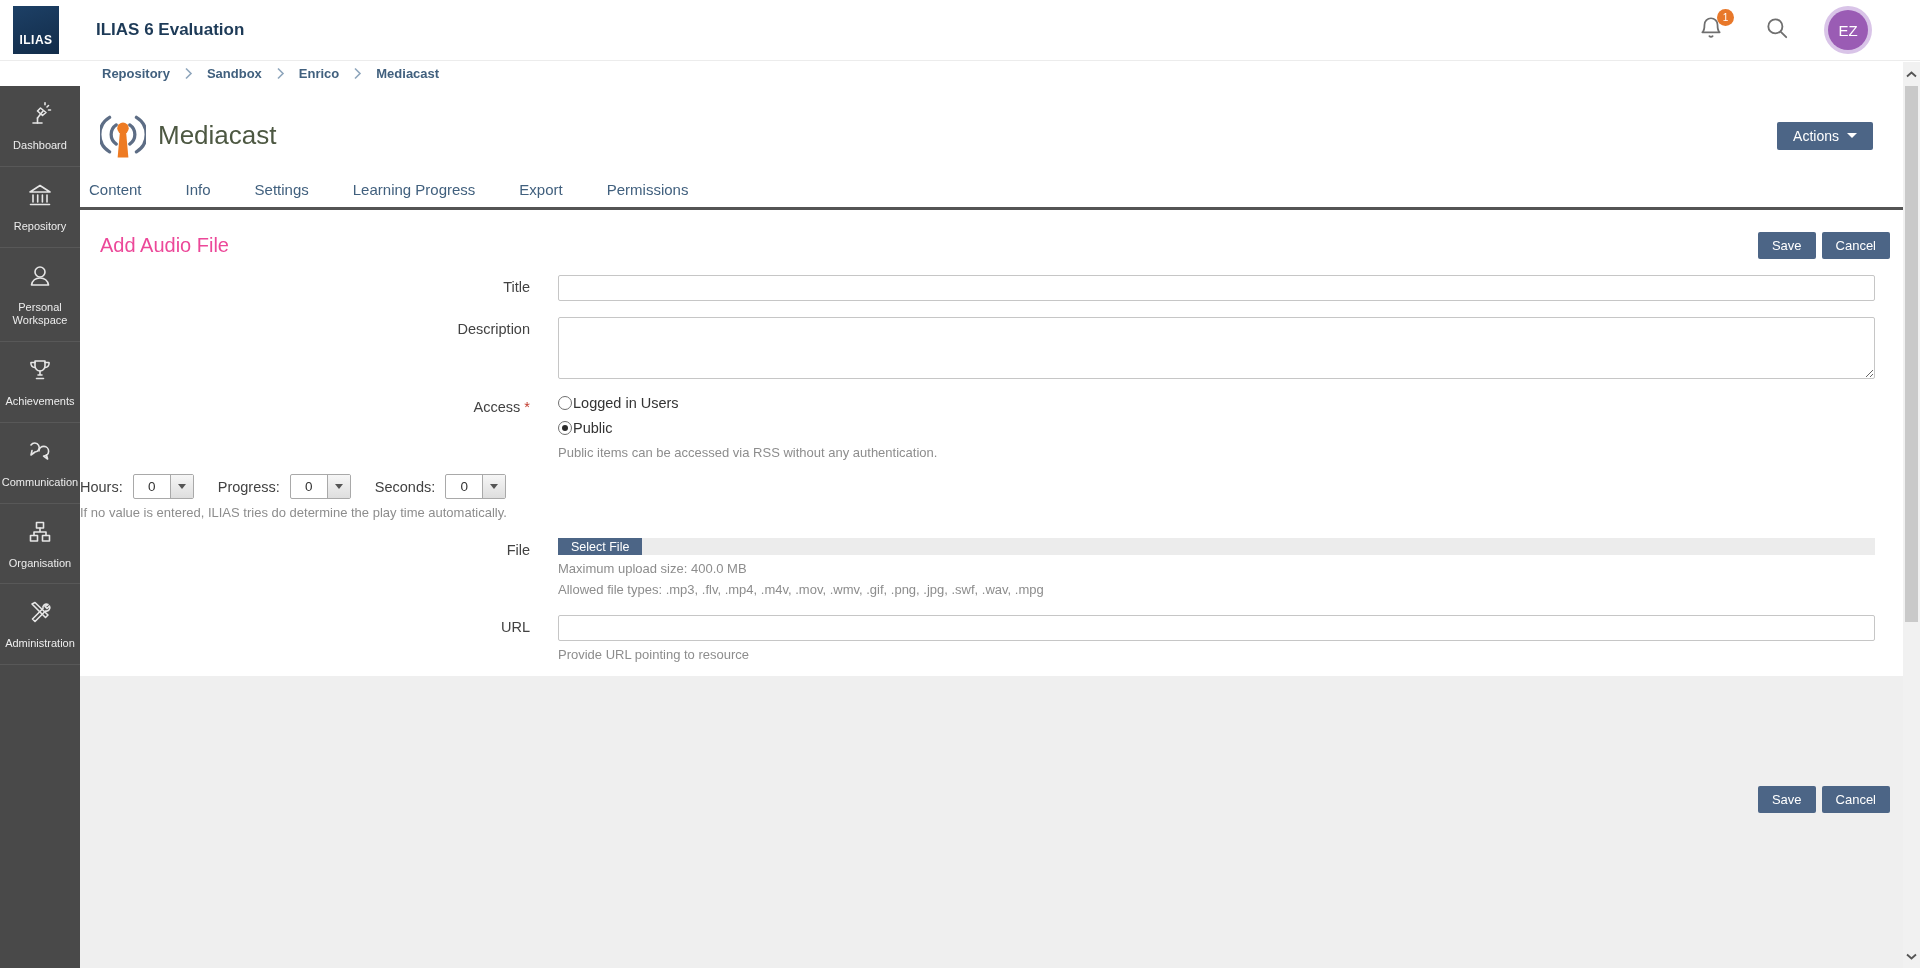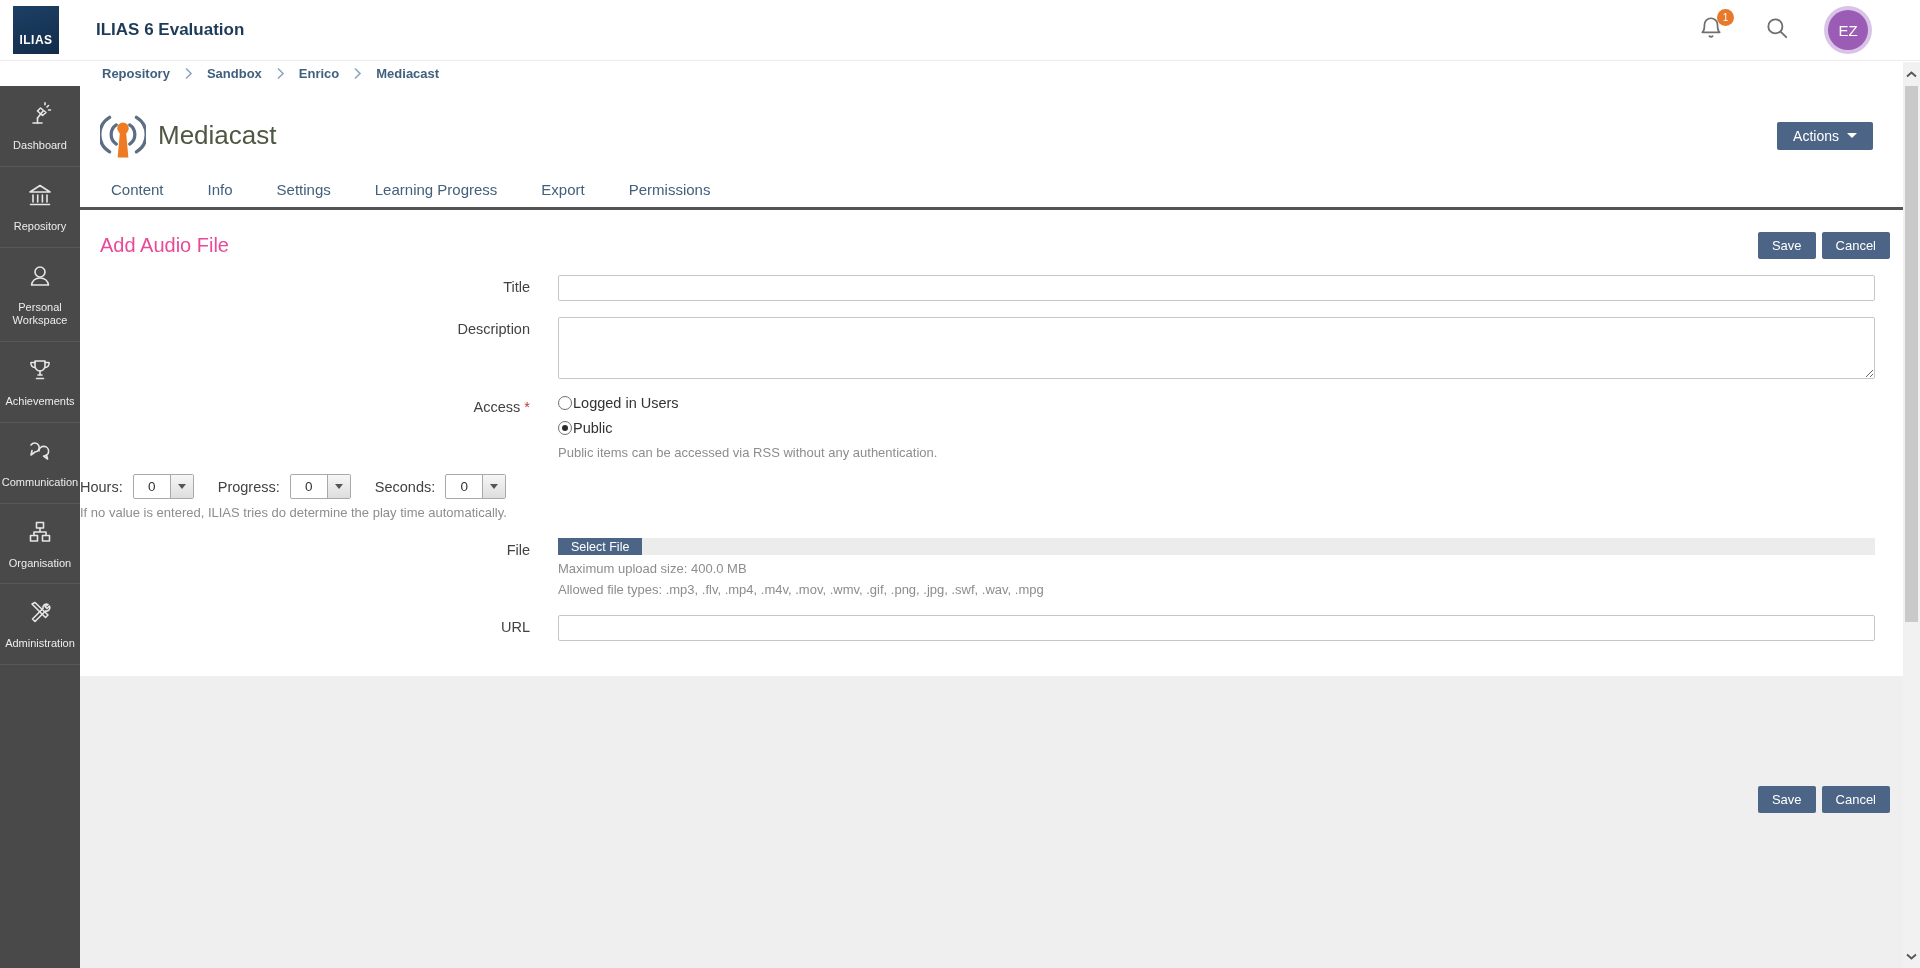--- a/index.html
+++ b/index.html
@@ -44,21 +44,21 @@
   .gray-zone { height:292px; background:#efefef; position:relative; }
 
   .header-row { display:flex; align-items:center; padding:26px 47px 0 20px; }
   .obj-icon { width:46px; height:47px; margin-right:12px; }
   .page-title { font-size:26px; color:#4d5842; }
   .actions-btn { margin-left:auto; background:#4c6586; color:#fff; border:none; border-radius:2px;
                  font-size:14px; padding:6px 16px; cursor:pointer; display:flex; align-items:center; gap:8px;
                  font-family:"Liberation Sans", sans-serif; }
   .caret { width:0; height:0; border-left:5px solid transparent; border-right:5px solid transparent; border-top:5px solid #fff; }
 
-  .tabs { display:flex; margin-top:18px; border-bottom:3px solid #545454; padding-left:22px; }
+  .tabs { display:flex; margin-top:18px; border-bottom:3px solid #545454; }
   .tab { font-size:15px; color:#41607e; padding:4px 9px 9px; margin-right:26px; cursor:pointer; }
 
   .form-head-row { display:flex; align-items:center; padding:22px 30px 0 20px; }
   .form-heading { font-size:20px; color:#ec4899; }
   .btn-group { margin-left:auto; display:flex; gap:6px; }
   .btn { background:#4c6586; color:#fff; border:none; border-radius:2px; font-size:13px; padding:6px 14px;
          cursor:pointer; font-family:"Liberation Sans", sans-serif; }
 
   .frow { display:flex; margin-top:16px; }
   .flabel { width:478px; flex:0 0 478px; text-align:right; padding-right:28px; font-size:14.5px; color:#424242; padding-top:4px; }
@@ -339,20 +339,21 @@
           </div>
           <div class="help">Maximum upload size: 400.0 MB</div>
           <div class="help">Allowed file types: .mp3, .flv, .mp4, .m4v, .mov, .wmv, .gif, .png, .jpg, .swf, .wav, .mpg</div>
         </div>
       </div>
 
       <div class="frow" style="margin-top:18px;">
         <div class="flabel">URL</div>
         <div class="ffield">
           <input class="txt-input" type="text" value="" style="">
+          <div class="help">Provide URL pointing to resource</div>
         </div>
       </div>
 
     </div>
 
     <div class="gray-zone">
       <div class="bottom-btns">
         <button class="btn">Save</button>
         <button class="btn">Cancel</button>
       </div>

